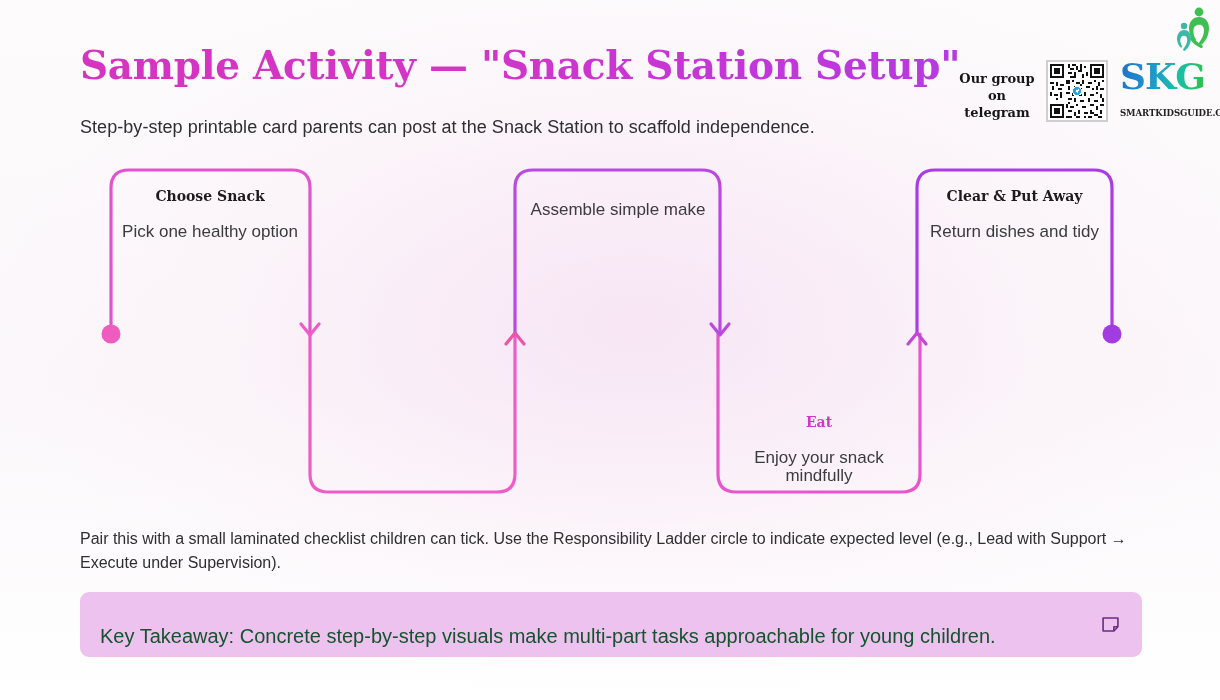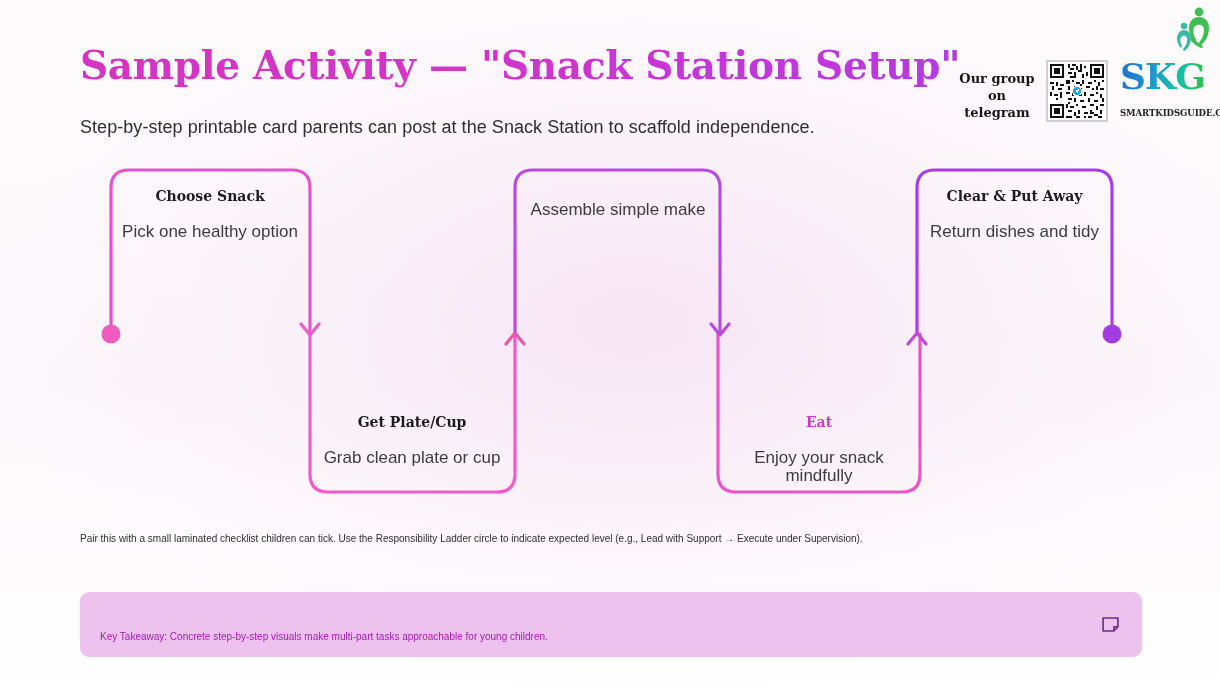--- a/index.html
+++ b/index.html
@@ -64,31 +64,31 @@
   .node-title{
     font-family:"DejaVu Serif","Liberation Serif",serif;
     font-weight:bold;font-size:14px;line-height:22px;color:#1e1b20;
   }
   .node-title.accent{color:#cc39c4;}
   .node-desc{font-size:17px;line-height:18px;color:#3b3b40;margin-top:16px;text-align:center;}
 
   
   .para{
     position:absolute;left:80px;top:527px;width:1050px;
-    font-size:10px;line-height:24px;color:#2f2f33;
+    font-size:16px;line-height:24px;color:#2f2f33;
   }
 
   
   .takeaway{
     position:absolute;left:80px;top:592px;width:1062px;height:65px;
     background:#edc2ee;border-radius:9px;
     display:flex;align-items:center;justify-content:space-between;
     padding:0 22px 0 20px;box-sizing:border-box;
   }
-  .takeaway-text{font-size:10px;color:#a21caf;margin-top:24px;}
+  .takeaway-text{font-size:20px;color:#14532d;margin-top:24px;}
   .note-icon{width:19px;height:19px;flex:0 0 auto;}
 </style>
 </head>
 <body>
 
 <div class="bg-wash"></div>
 
 <div class="page">
 
   <div class="title">Sample Activity — "Snack Station Setup"</div>
@@ -224,24 +224,20 @@
 
       <circle cx="111" cy="184" r="9.5" fill="#ef5cc0"></circle>
       <circle cx="1112" cy="184" r="9.5" fill="#a23ce0"></circle>
     </svg>
 
     <div class="node" style="left:120px;top:35px;width:180px;">
       <div class="node-title">Choose Snack</div>
       <div class="node-desc">Pick one healthy option</div>
     </div>
 
-    <div class="node" style="left:322px;top:261px;width:180px;">
-      <div class="node-title">Get Plate/Cup</div>
-      <div class="node-desc">Grab clean plate or cup</div>
-    </div>
 
     <div class="node" style="left:528px;top:35px;width:180px;">
       <div class="node-desc">Assemble simple make</div>
     </div>
 
     <div class="node" style="left:927px;top:35px;width:175px;">
       <div class="node-title">Clear &amp; Put Away</div>
       <div class="node-desc">Return dishes and tidy</div>
     </div>
 

